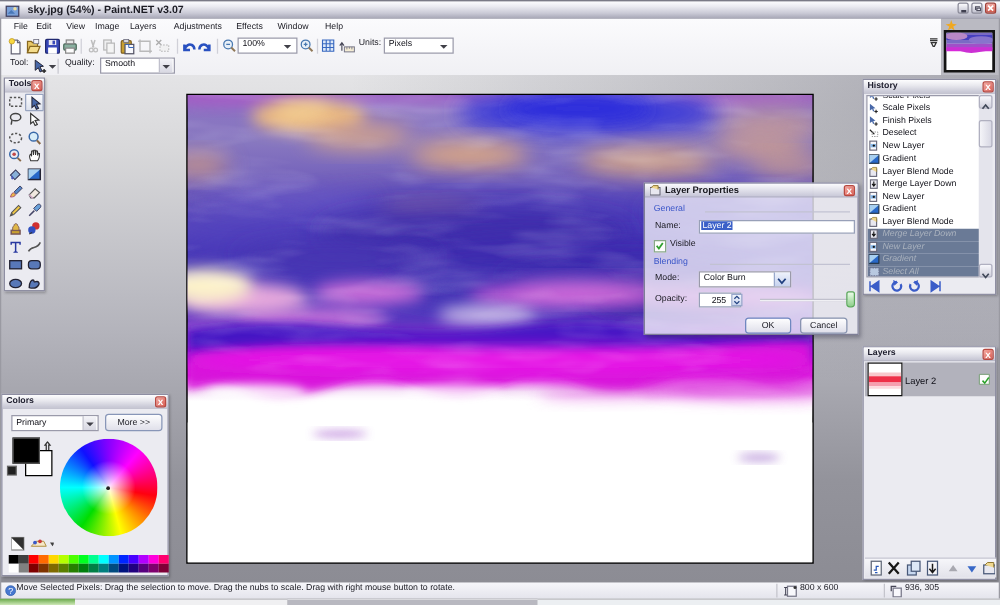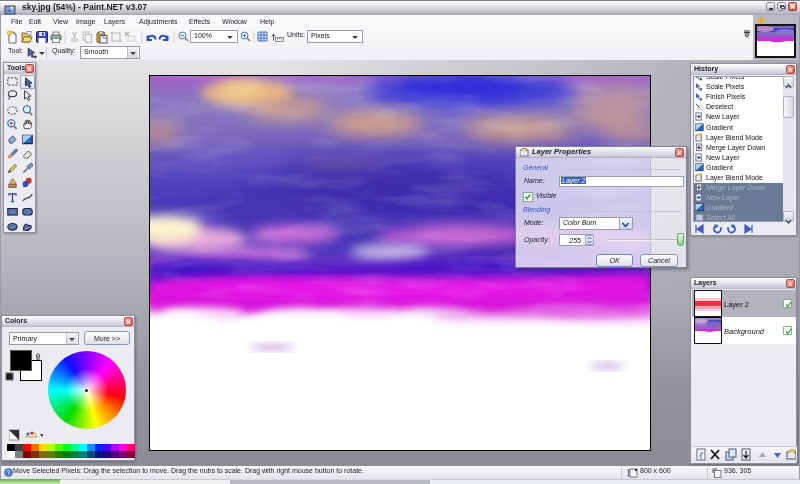--- a/index.html
+++ b/index.html
@@ -677,38 +677,20 @@
         <rect y="15" width="26" height="3" fill="#f5a0b0"></rect>
         <rect y="18" width="26" height="2" fill="#fbdce0"></rect>
       </svg></div>
       <span class="lname">Layer 2</span>
       <span class="lcheck">
           <svg style="display:block" width="9" height="9">
             <path d="M2 4.5 L3.8 6.5 L7 2" fill="none" stroke="#28a028" stroke-width="1.2"></path>
           </svg>
         </span>
     </div>
-    <div class="lrow" style="top:39px;background:#ffffff;">
-      <div class="lthumb"><svg width="26" height="25">
-        <rect width="26" height="25" fill="#ffffff"></rect>
-        <rect y="0" width="26" height="8" fill="#9080cc"></rect>
-        <rect y="2" width="26" height="3" fill="#5848c0"></rect>
-        <ellipse cx="6" cy="3" rx="7" ry="2.5" fill="#c8a0d8"></ellipse>
-        <ellipse cx="19" cy="6" rx="8" ry="2.5" fill="#7a68c8"></ellipse>
-        <rect y="8" width="26" height="3" fill="#aa58cc"></rect>
-        <rect y="11" width="26" height="2" fill="#e040d8"></rect>
-        <path d="M0 13 Q 5 11.5 9 13 T 18 13.5 T 26 12.5 L 26 11 L 0 11 Z" fill="#cc30d4"></path>
-      </svg></div>
-      <span class="lname" style="font-style:italic;">Background</span>
-      <span class="lcheck">
-          <svg style="display:block" width="9" height="9">
-            <path d="M2 4.5 L3.8 6.5 L7 2" fill="none" stroke="#28a028" stroke-width="1.2"></path>
-          </svg>
-        </span>
-    </div>
     <div style="position:absolute;left:1px;bottom:1px;width:105px;height:16px;background:linear-gradient(to bottom,#f6f6fa,#e2e2ea);border-top:1px solid #c8c8d4;">
       <svg width="100" height="14" style="position:absolute;left:4px;top:1px;" viewBox="0 0 100 14">
         <g>
           <rect x="1" y="1" width="8" height="11" fill="#fdfdfd" stroke="#606878"></rect>
             <path d="M3 8 l2 0 l0 -3 l2 0" stroke="#2858b8" fill="none"></path>
             <path d="M4 10 l2 0" stroke="#2858b8"></path>
           <path d="M15 2 L23 11 M23 2 L15 11" stroke="#181818" stroke-width="1.8"></path>
           <rect x="30" y="4" width="7" height="8" fill="#c8d8f0" stroke="#485878"></rect>
             <rect x="33" y="1" width="7" height="8" fill="#dce8f8" stroke="#485878"></rect>
           <rect x="46" y="1" width="8" height="11" fill="#f4f4f8" stroke="#485878"></rect>
@@ -716,21 +698,21 @@
           <path d="M63 9 L66.5 4 L70 9 Z" fill="#a8a8b0"></path>
           <path d="M78 5 L81.5 10 L85 5 Z" fill="#3868c8"></path>
           <rect x="91" y="4" width="9" height="7" fill="#e8e8f0" stroke="#485878"></rect>
             <path d="M92 4 l2 -2 l5 0 l0 4" fill="#f0d890" stroke="#907830" stroke-width="0.8"></path>
         </g>
       </svg>
     </div>
   </div>
 </div>
 
-<div class="abs" id="dlg" style="left:515px;top:146px;width:172px;height:122px;background:rgba(244,242,250,0.78);border:1px solid #7e7e96;box-shadow:2px 2px 3px rgba(40,40,60,0.35);font-style:italic;">
+<div class="abs" id="dlg" style="left:515px;top:146px;width:172px;height:122px;background:rgba(244,242,250,0.78);border:1px solid #7e7e96;box-shadow:2px 2px 3px rgba(40,40,60,0.35);">
   <div style="position:absolute;left:0;top:0;width:100%;height:11px;background:linear-gradient(to bottom,rgba(252,252,254,0.95),rgba(198,198,214,0.9));border-bottom:1px solid #b0b0c2;"></div>
   <svg style="position:absolute;left:4px;top:1px;" width="10" height="9">
       <rect x="0" y="2" width="8" height="6" fill="#e8e8f0" stroke="#606070" stroke-width="0.8"></rect>
       <path d="M1 2 l1.5 -1.5 l4 0 l0 3" fill="#f0d890" stroke="#907830" stroke-width="0.8"></path>
     </svg>
   <span style="position:absolute;left:16px;top:0px;font-size:7.5px;font-weight:bold;color:#18181f;">Layer Properties</span>
   <span class="pclose" style="right:2px;top:1px;">x</span>
   <span style="position:absolute;left:7px;top:17px;font-size:7px;color:#3a55c8;">General</span>
   <div style="position:absolute;left:48px;top:22px;right:6px;height:1px;background:#c2c2d2;"></div>
   <span style="position:absolute;left:8px;top:30px;font-size:7px;color:#1a1a22;">Name:</span>

